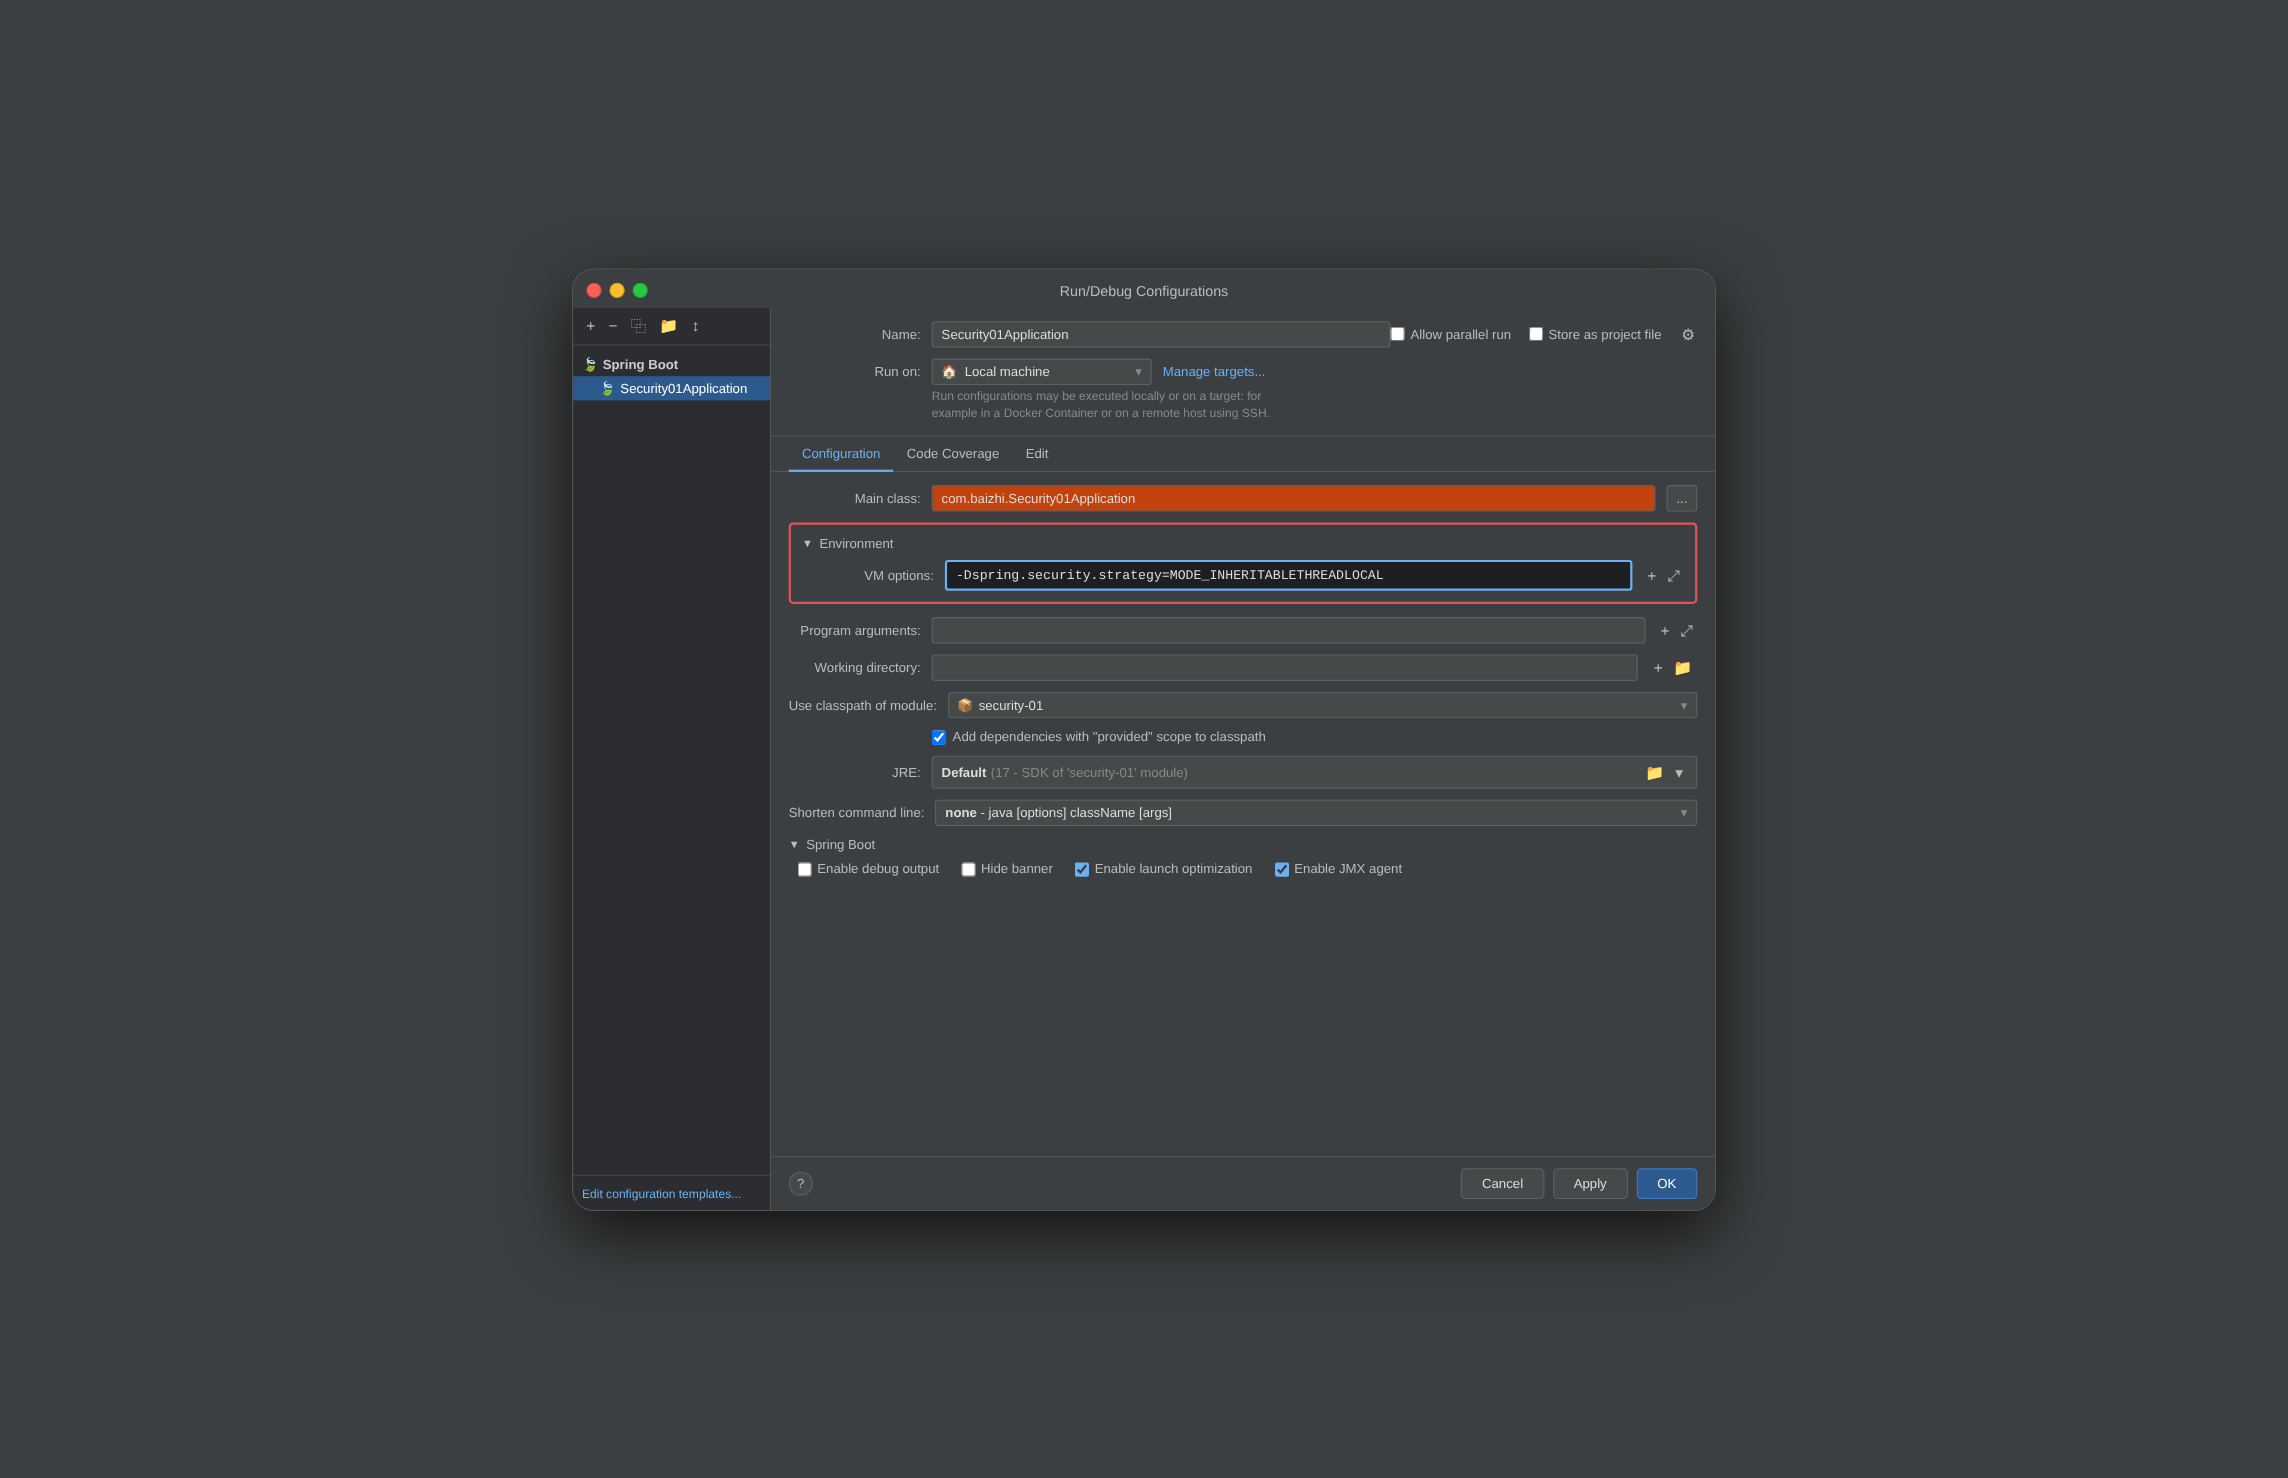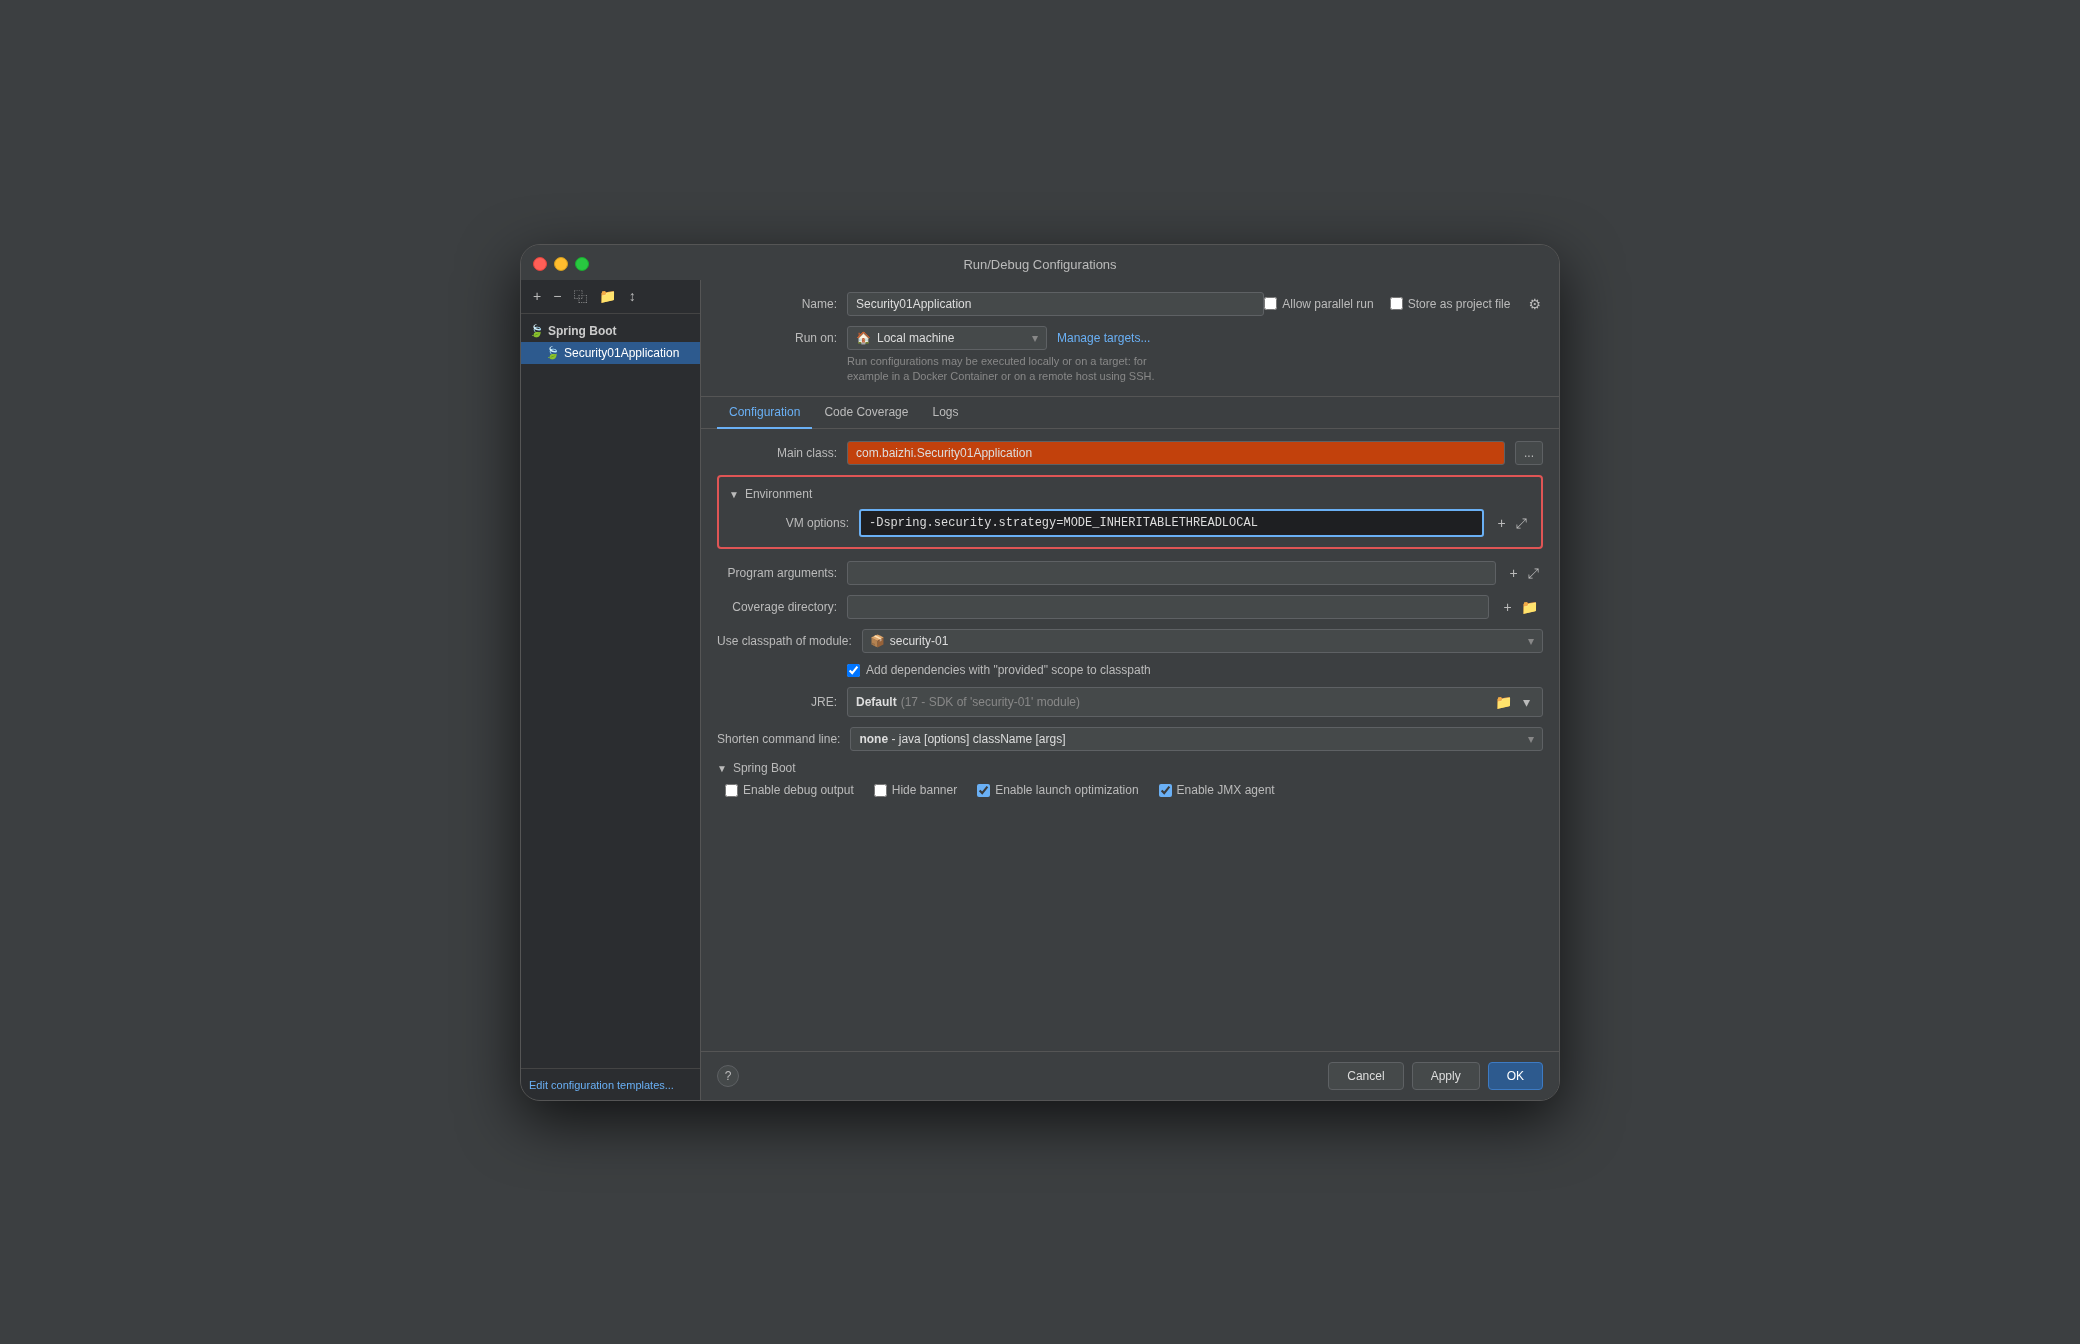--- a/index.html
+++ b/index.html
@@ -490,21 +490,21 @@
         </div>
         <div class="run-on-hint">
           Run configurations may be executed locally or on a target: for<br>
           example in a Docker Container or on a remote host using SSH.
         </div>
       </div>
 
       <div class="tabs">
         <div class="tab active">Configuration</div>
         <div class="tab">Code Coverage</div>
-        <div class="tab">Logs</div>
+        <div class="tab">Edit</div>
       </div>
 
       <div class="config-content">
 
         <div class="form-row">
           <span class="form-label">Main class:</span>
           <input class="main-class-input form-input" type="text" value="com.baizhi.Security01Application" style="">
           <button class="ellipsis-btn">...</button>
         </div>
 
@@ -528,21 +528,21 @@
           <div class="text-input-with-actions">
             <input class="text-input-inner" type="text" style="">
           </div>
           <div class="input-actions">
             <button class="input-action-btn">+</button>
             <button class="input-action-btn">⤢</button>
           </div>
         </div>
 
         <div class="form-row">
-          <span class="form-label">Coverage directory:</span>
+          <span class="form-label">Working directory:</span>
           <div class="text-input-with-actions">
             <input class="text-input-inner" type="text" style="">
           </div>
           <div class="input-actions">
             <button class="input-action-btn">+</button>
             <button class="input-action-btn">📁</button>
           </div>
         </div>
 
 

